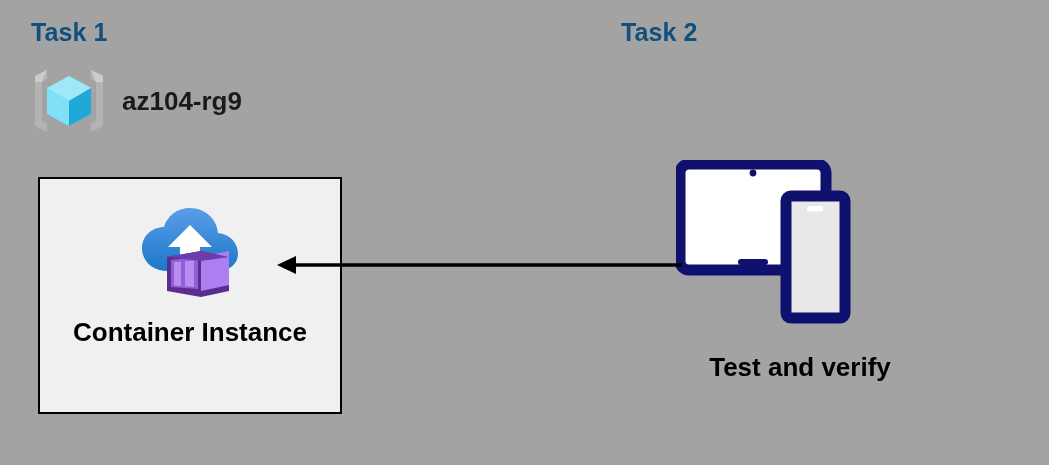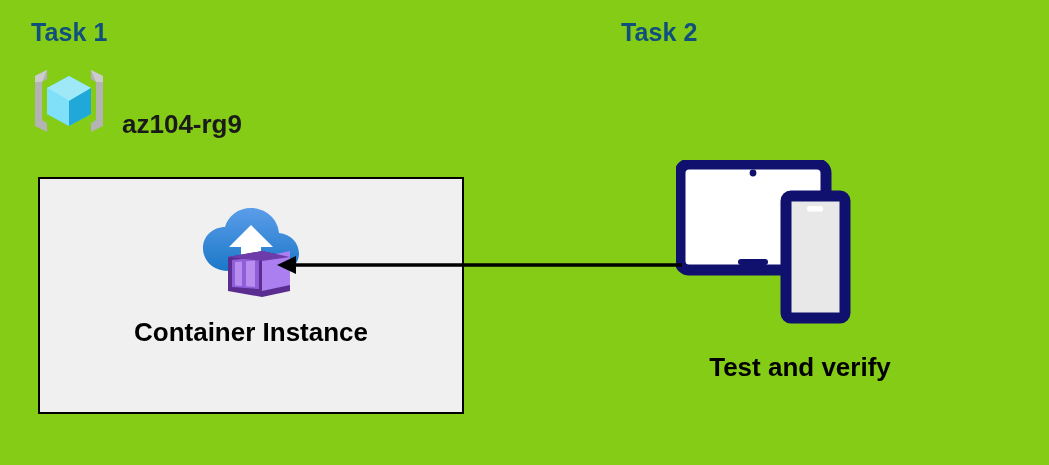--- a/index.html
+++ b/index.html
@@ -7,21 +7,21 @@
     padding: 0;
     background: #ffffff;
   }
   body {
     font-family: "Liberation Sans", sans-serif;
   }
   #canvas {
     position: relative;
     width: 1049px;
     height: 465px;
-    background: #84cc16;
+    background: #a3a3a3;
     overflow: hidden;
   }
   #task1-box { left: 5px;   top: 5px; width: 448px; height: 454px; }
   #task2-box { left: 556px; top: 5px; width: 488px; height: 454px; }
 
   .task-label {
     position: absolute;
     font-size: 25px;
     font-weight: bold;
     color: #11507d;
@@ -30,37 +30,37 @@
   }
   #task1-label { left: 31px;  top: 18px; }
   #task2-label { left: 584px; top: 18px; margin-left: 37px; }
 
   
   #rg-row {
     position: absolute;
     left: 30px;
     top: 62px;
     display: flex;
-    align-items: flex-end;
+    align-items: center;
     gap: 14px;
   }
   #rg-icon { width: 78px; height: 78px; display: block; }
   #rg-name {
     font-size: 26px;
     font-weight: bold;
     color: #1a1a1a;
     white-space: nowrap;
   }
 
   
   #aci-panel {
     position: absolute;
     left: 38px;
     top: 177px;
-    width: 426px;
+    width: 304px;
     height: 237px;
     box-sizing: border-box;
     border: 2px solid #000000;
     background: #f0f0f0;
   }
   #aci-icon {
     position: absolute;
     left: 50%;
     top: 22px;
     transform: translateX(-50%);

